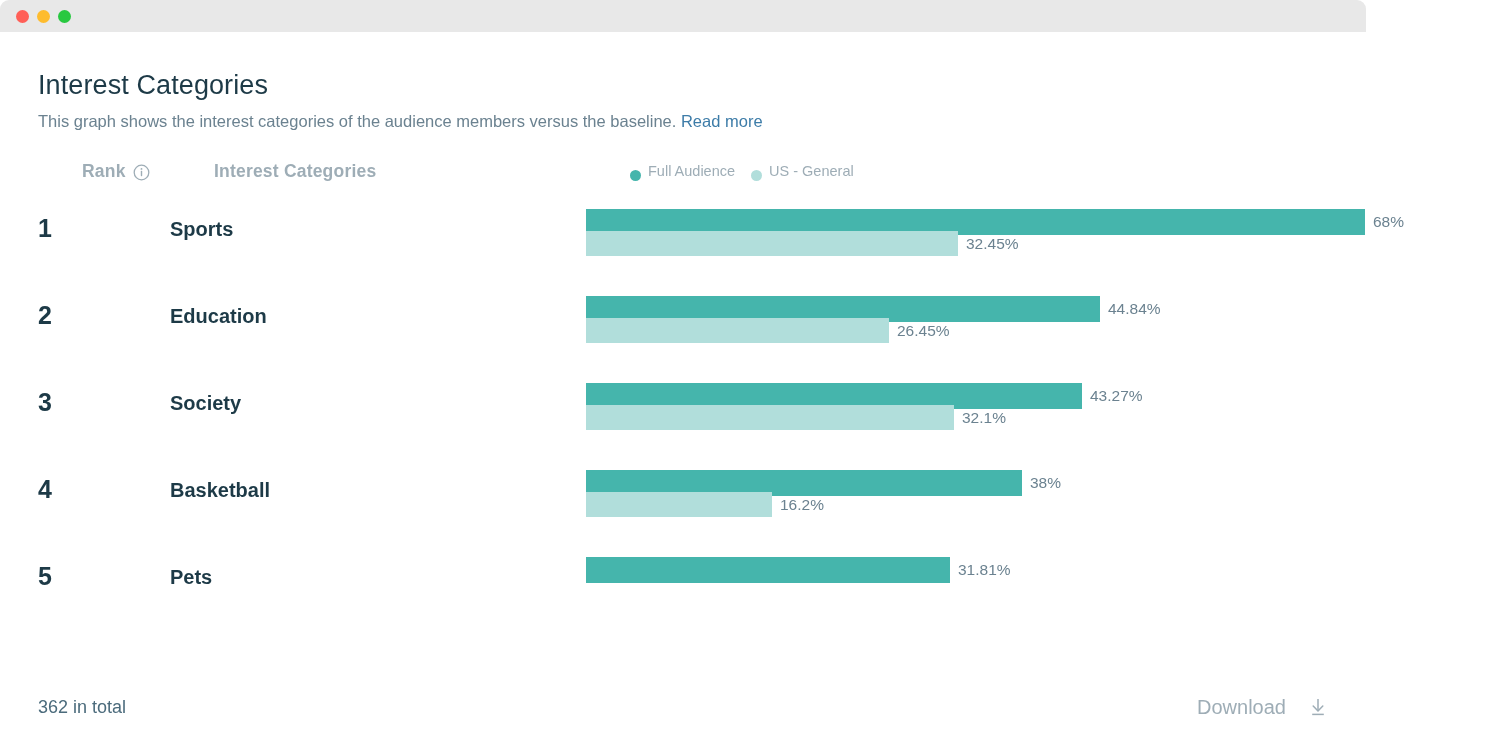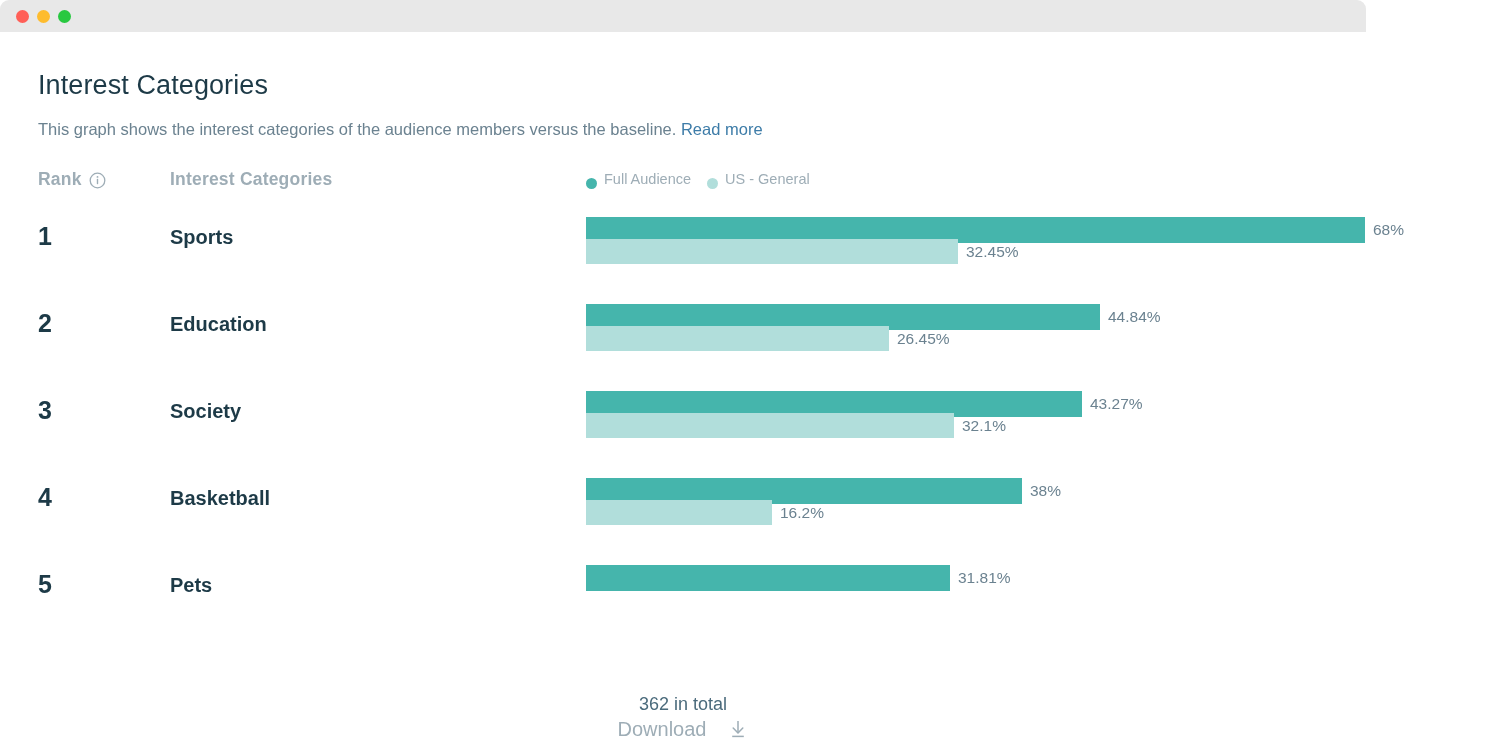--- a/index.html
+++ b/index.html
@@ -49,37 +49,38 @@
   .page-title {
     font-size: 27px;
     font-weight: 400;
     color: #1d3a47;
     letter-spacing: .1px;
     padding-top: 36px;
     line-height: 34px;
   }
 
   .subtitle {
-    margin-top: 16px;
+    margin-top: 8px;
     font-size: 16.5px;
     color: #6b8290;
     line-height: 22px;
     font-weight: 400;
   }
   .subtitle .link {
     color: #3d7ca8;
     text-decoration: none;
     cursor: pointer;
   }
 
   
   .col-headers {
     margin-top: 27px;
     height: 30px;
     position: relative;
+    margin-left: 44px;
   }
   .hdr {
     position: absolute;
     top: 0;
     font-size: 17.5px;
     font-weight: bold;
     color: #9eadb6;
     letter-spacing: .2px;
     display: flex;
     align-items: center;
@@ -177,21 +178,20 @@
   
   .footer {
     position: absolute;
     left: 38px;
     right: 38px;
     bottom: 20px;
     height: 30px;
     display: flex;
     align-items: center;
     justify-content: space-between;
-    flex-direction: column;
   }
   .total {
     font-size: 18px;
     color: #4b6b7c;
     line-height: 24px;
   }
   .download {
     display: flex;
     align-items: center;
     gap: 22px;

